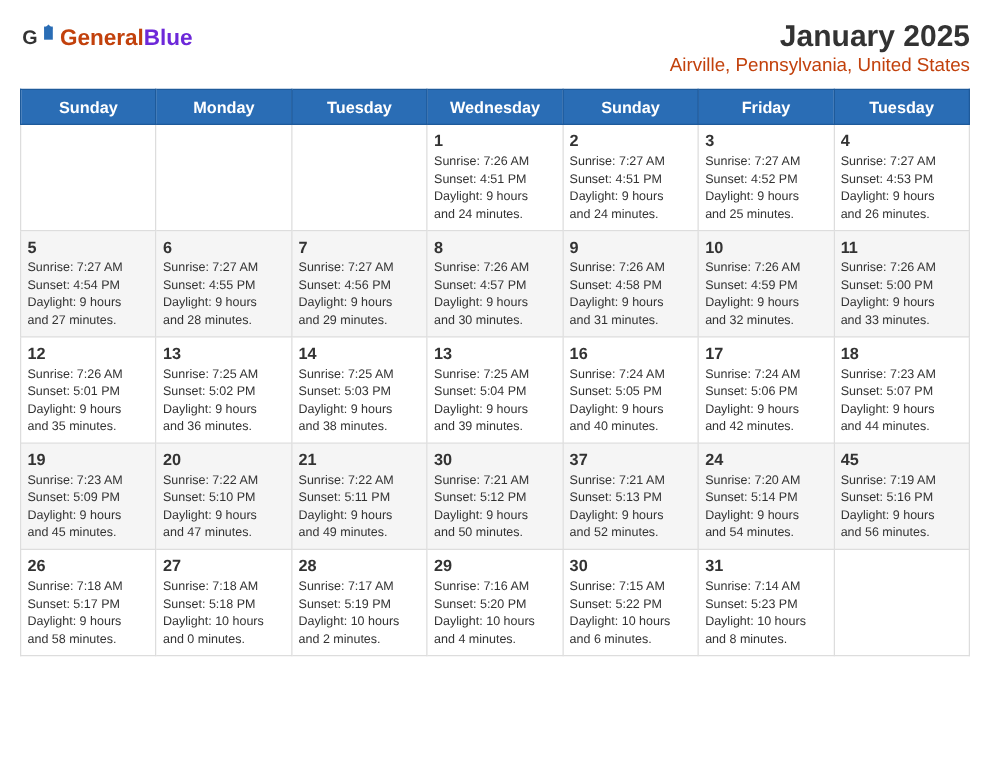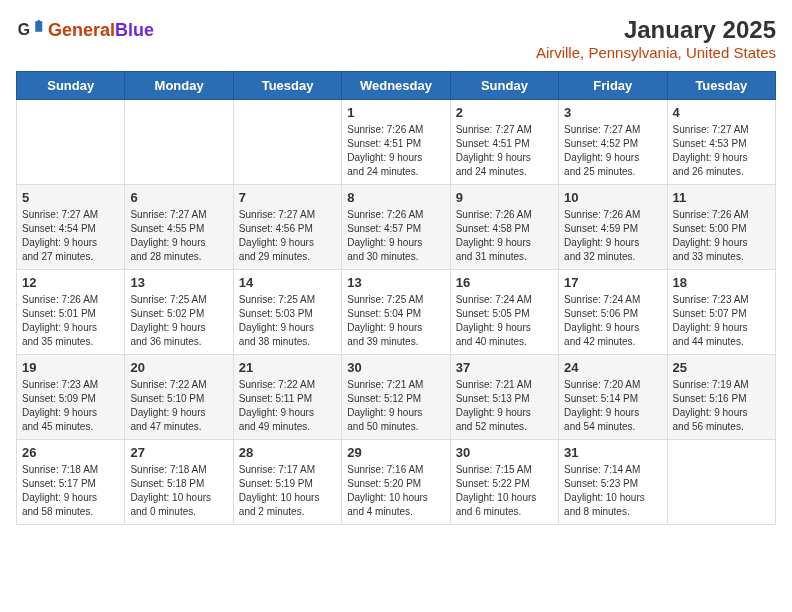--- a/index.html
+++ b/index.html
@@ -219,21 +219,21 @@
         </td>
         <td class="shaded">
           <span class="day-number">37</span>
           <div class="cell-text">Sunrise: 7:21 AM<br>Sunset: 5:13 PM<br>Daylight: 9 hours<br>and 52 minutes.</div>
         </td>
         <td class="shaded">
           <span class="day-number">24</span>
           <div class="cell-text">Sunrise: 7:20 AM<br>Sunset: 5:14 PM<br>Daylight: 9 hours<br>and 54 minutes.</div>
         </td>
         <td class="shaded">
-          <span class="day-number">25</span>
+          <span class="day-number">45</span>
           <div class="cell-text">Sunrise: 7:19 AM<br>Sunset: 5:16 PM<br>Daylight: 9 hours<br>and 56 minutes.</div>
         </td>
       </tr>
       <tr>
         <td>
           <span class="day-number">26</span>
           <div class="cell-text">Sunrise: 7:18 AM<br>Sunset: 5:17 PM<br>Daylight: 9 hours<br>and 58 minutes.</div>
         </td>
         <td>
           <span class="day-number">27</span>

